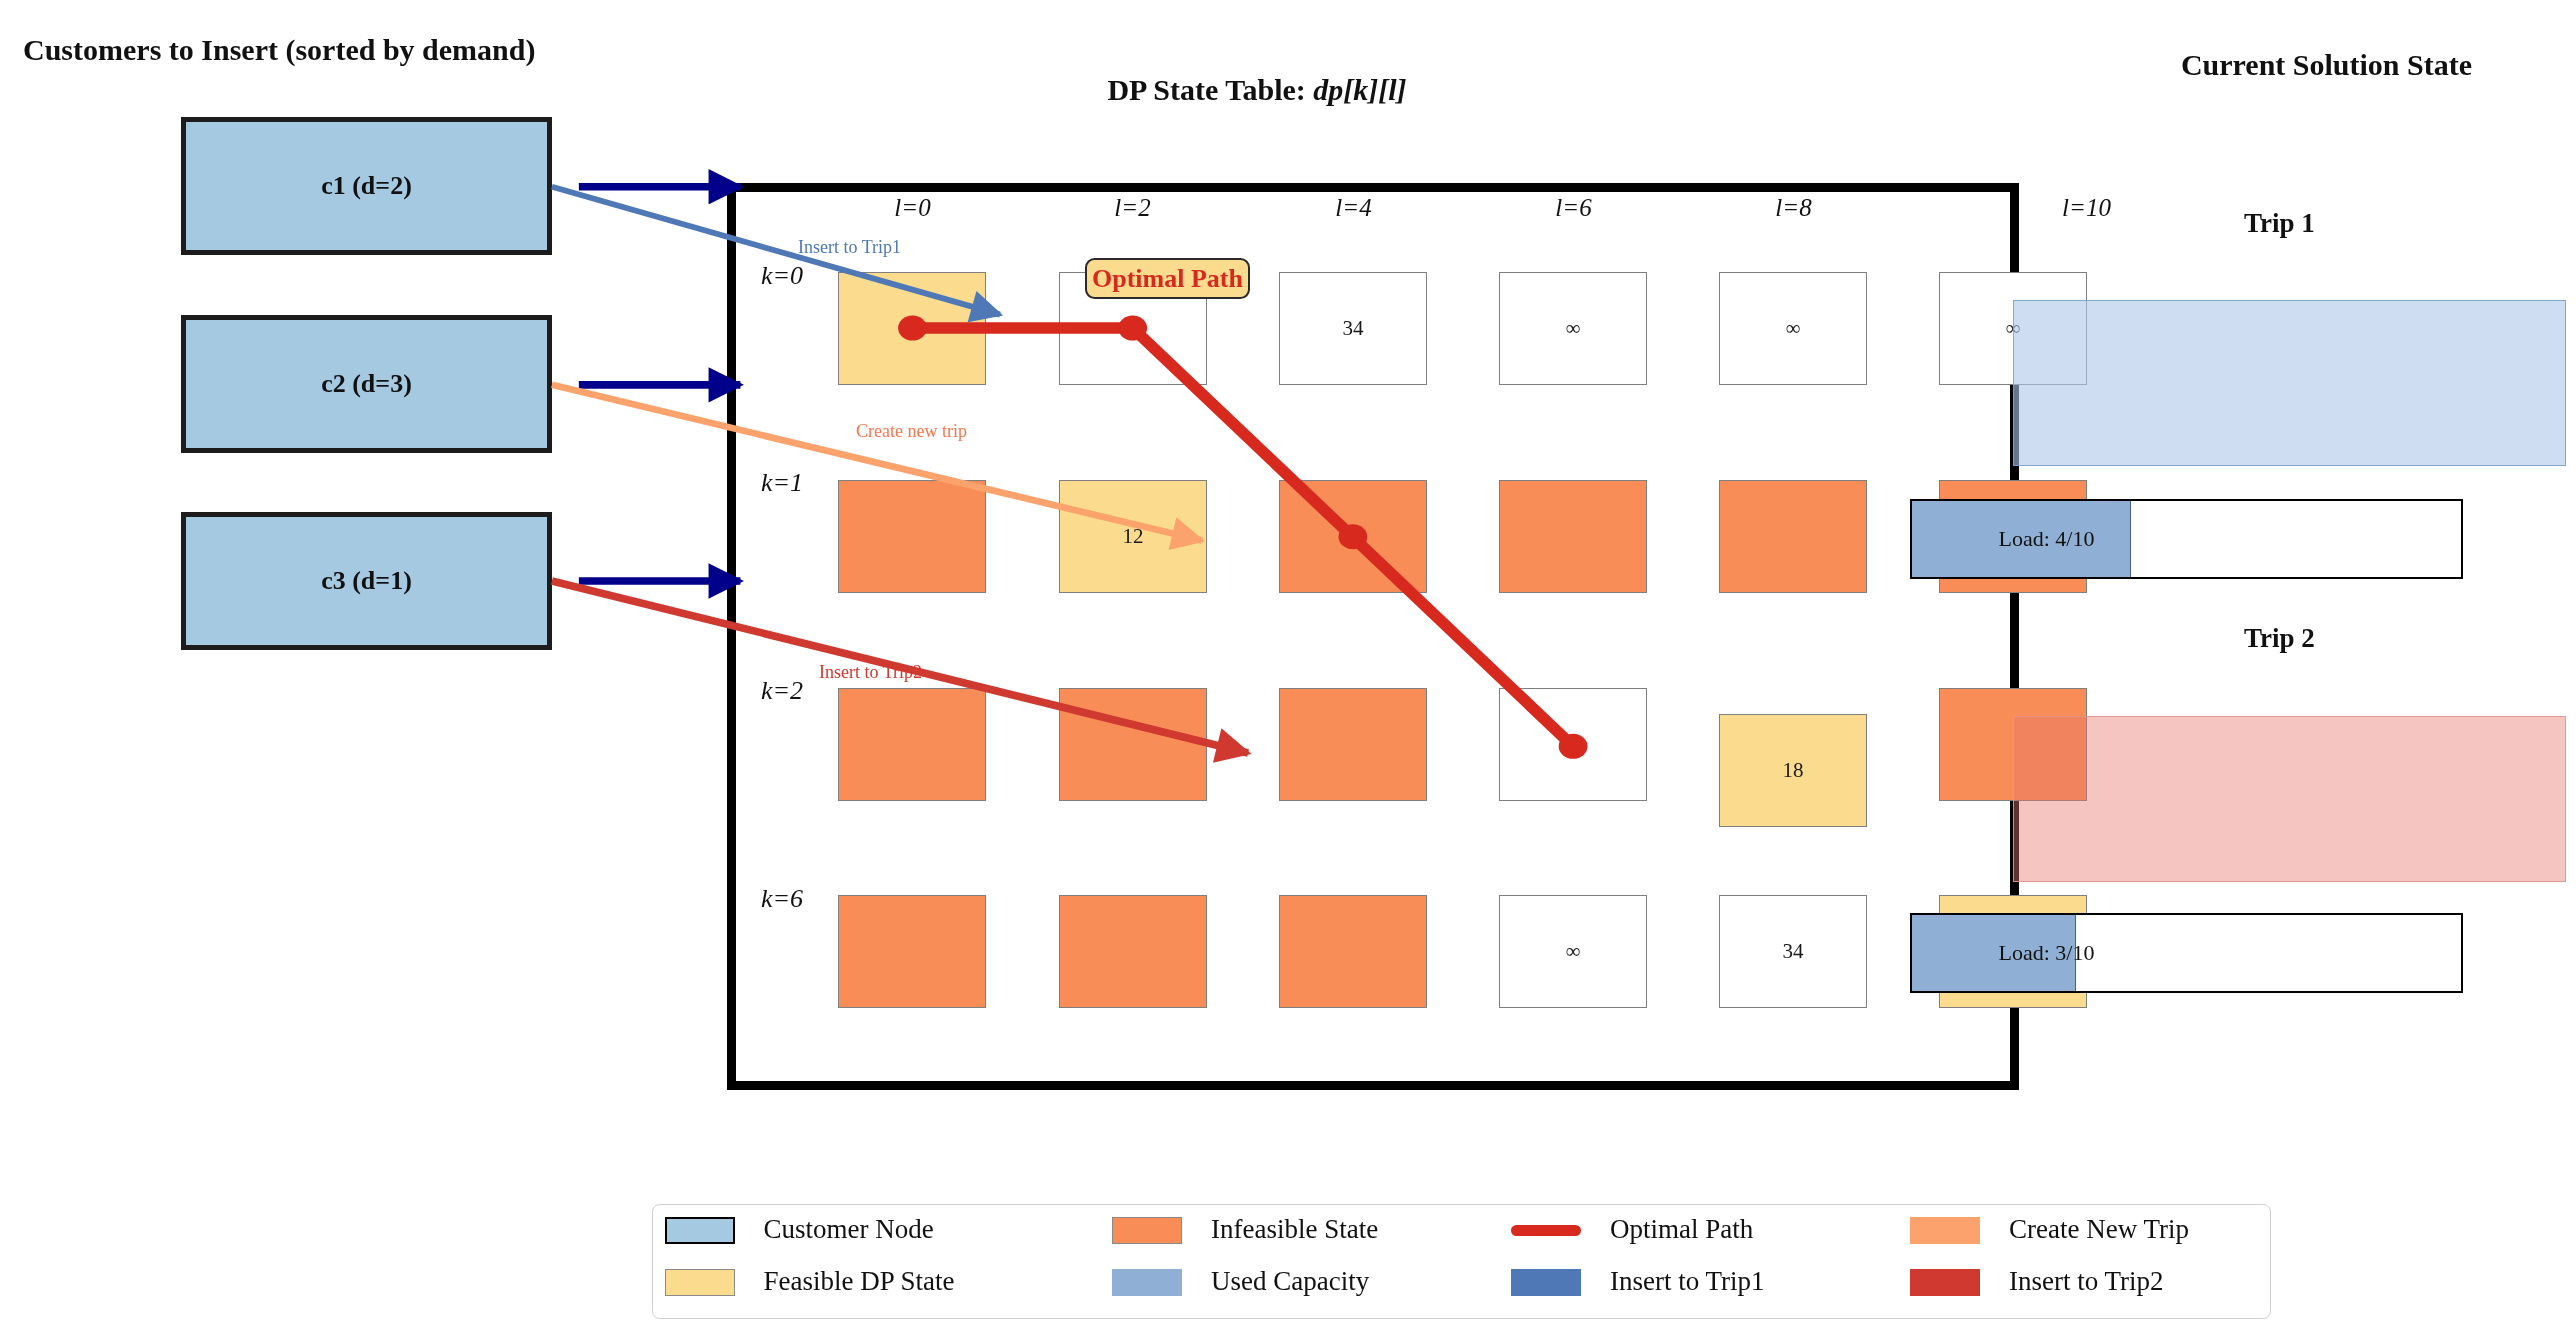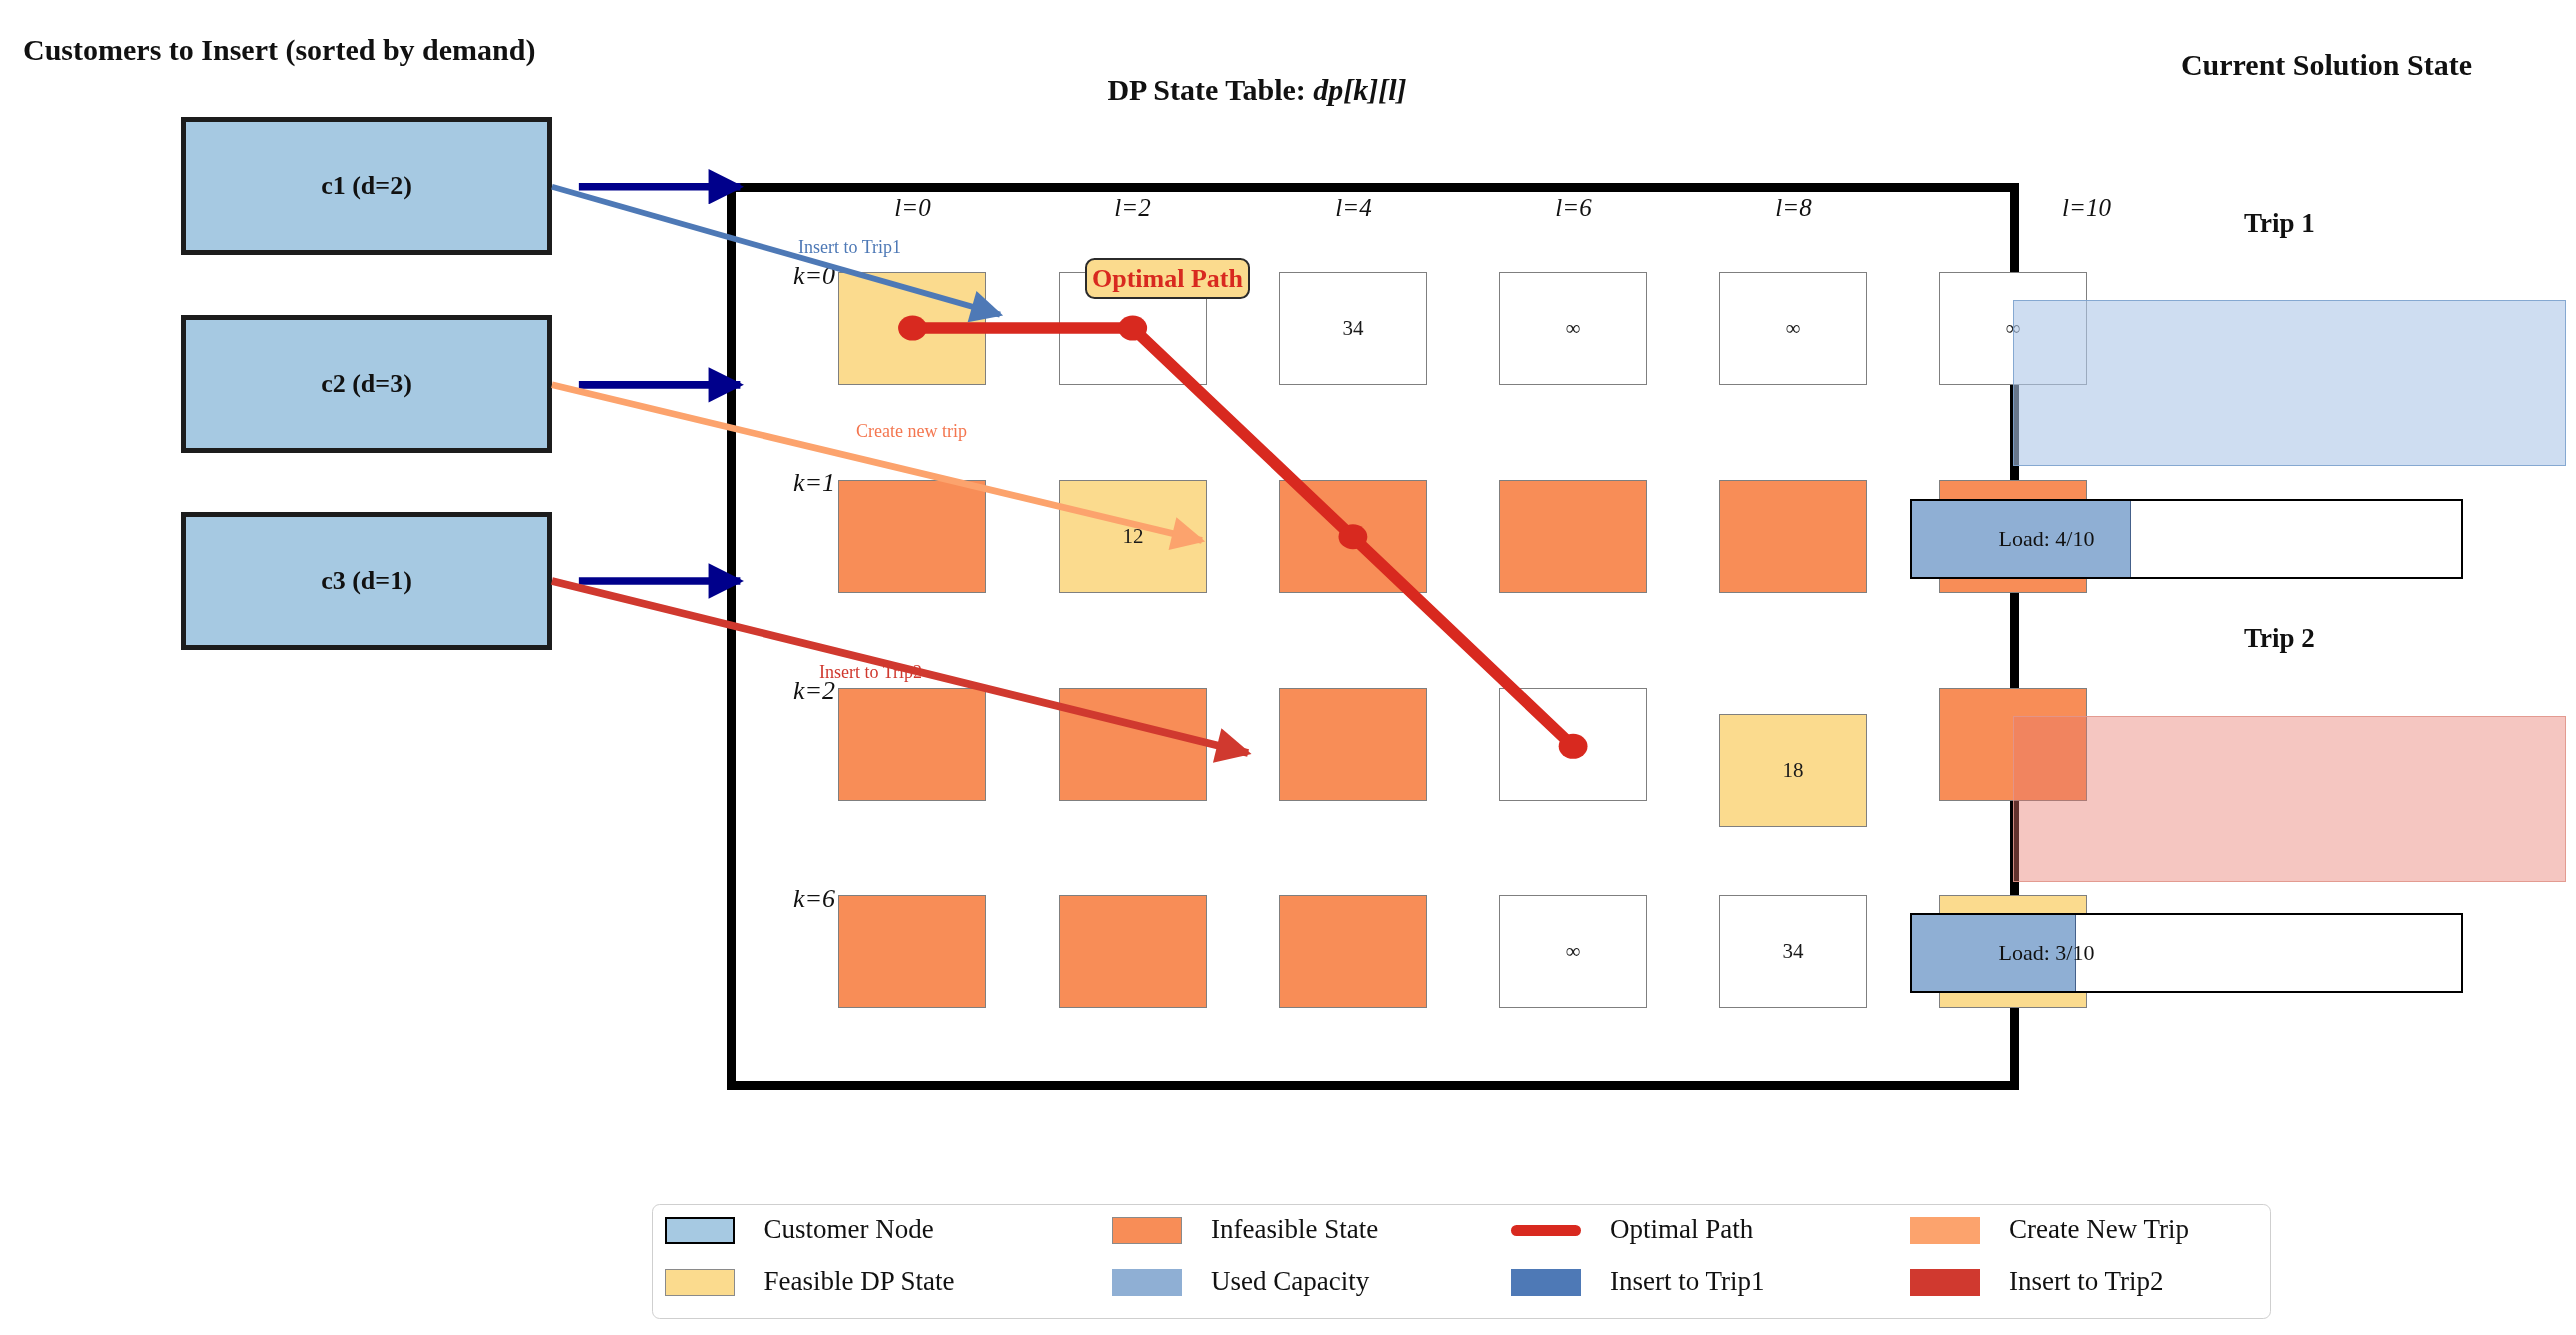--- a/index.html
+++ b/index.html
@@ -20,21 +20,21 @@
   
   #frame{position:absolute;left:727px;top:183px;width:1292px;height:907px;
     border:9.6px solid #000;box-sizing:border-box;background:transparent;}
   .cell{position:absolute;width:148px;height:113px;box-sizing:border-box;
     border:1.9px solid #7f7f7f;display:flex;align-items:center;justify-content:center;
     font-size:21px;color:#1a1a1a;z-index:2;background:#fff;}
   .cell.feasible{background:var(--feasible);}
   .cell.infeasible{background:var(--infeasible);}
   .cell.empty{background:#ffffff;}
   .collab{position:absolute;width:135px;text-align:center;font-size:25px;font-style:italic;z-index:2;}
-  .rowlab{position:absolute;width:106px;text-align:right;font-size:26px;font-style:italic;z-index:2;}
+  .rowlab{position:absolute;width:106px;text-align:center;font-size:26px;font-style:italic;z-index:2;}
   
   .annot{position:absolute;font-size:18px;white-space:nowrap;z-index:6;}
   
   #badge{position:absolute;left:1085px;top:258px;width:165px;height:41px;
     background:var(--feasible);border:2.9px solid #2b2b2b;border-radius:9.6px;box-sizing:border-box;
     display:flex;align-items:center;justify-content:center;
     color:var(--path);font-weight:bold;font-size:26px;z-index:7;}
   
   .tripname{position:absolute;left:2087px;width:385px;text-align:center;
     font-weight:bold;font-size:27px;z-index:3;}

